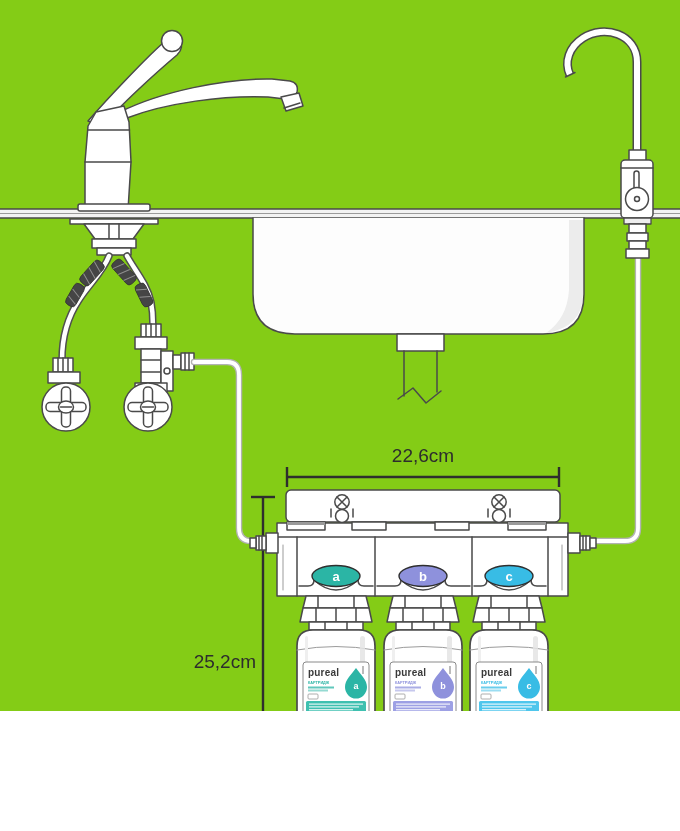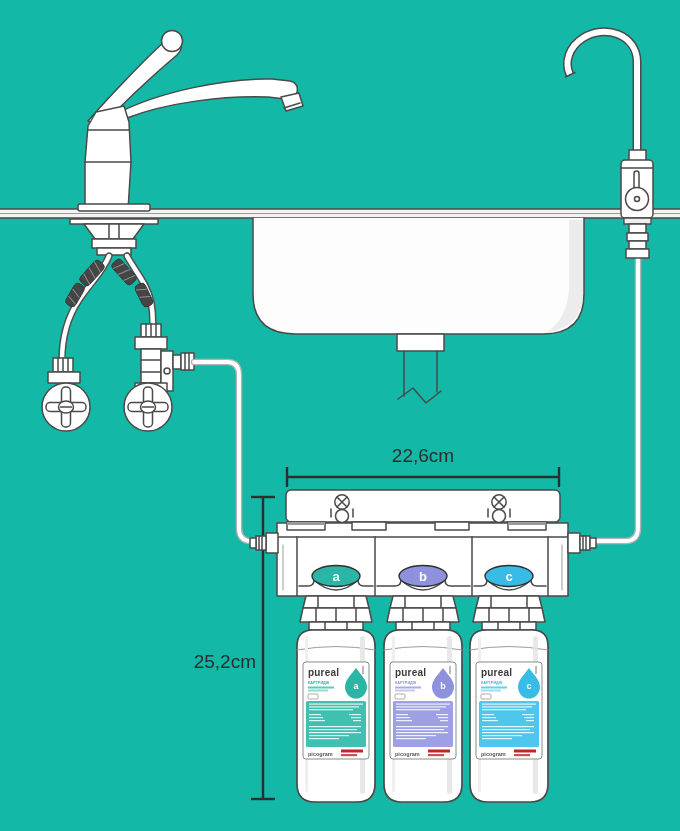--- a/index.html
+++ b/index.html
@@ -1,16 +1,16 @@
 <!DOCTYPE html>
 <html><head>
 <meta charset="utf-8">
 <style>
   html,body{margin:0;padding:0;background:#ffffff;}
-  .stage{width:680px;height:831px;position:relative;background:#14b8a6;overflow:hidden;text-decoration:underline;}
+  .stage{width:680px;height:711px;position:relative;background:#84cc16;overflow:hidden;text-decoration:underline;}
   svg{display:block;}
   .ln{fill:none;stroke:#4a4a4a;stroke-width:1.5;stroke-linecap:round;stroke-linejoin:round;}
   .lnt{fill:none;stroke:#9b9b9b;stroke-width:1;stroke-linecap:round;}
   .fw{fill:#ffffff;stroke:#4a4a4a;stroke-width:1.5;stroke-linejoin:round;}
   .fg{fill:#eeeeee;stroke:#4a4a4a;stroke-width:1.3;stroke-linejoin:round;}
   .dk{fill:#454545;stroke:#333333;stroke-width:0.8;}
   .tube-o{fill:none;stroke:#b2b2b2;stroke-width:6.5;stroke-linecap:round;}
   .tube-i{fill:none;stroke:#ffffff;stroke-width:3.8;stroke-linecap:round;}
   .dim{fill:none;stroke:#2e2e2e;stroke-width:2.4;stroke-linecap:butt;}
   .dimtxt{font-family:"Liberation Sans",sans-serif;font-size:19px;fill:#2d2d2d;}

